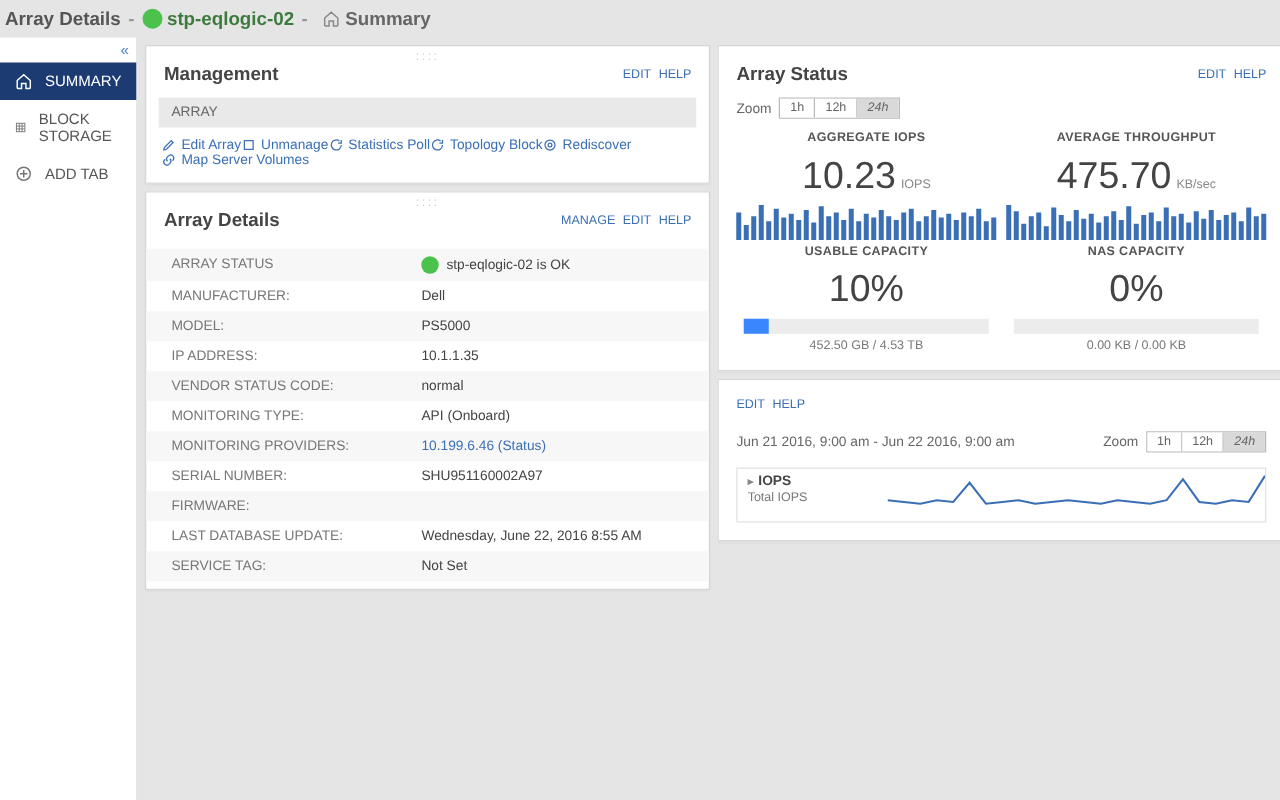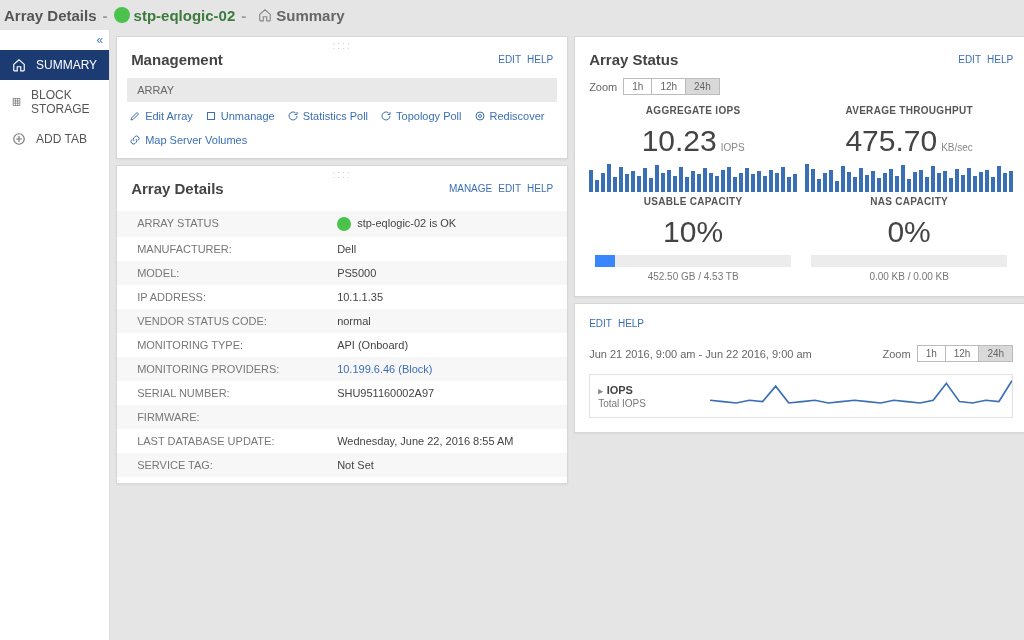--- a/index.html
+++ b/index.html
@@ -69,54 +69,54 @@
   }
   .panel-head h3 { font-size:15px; font-weight:600; color:#444; }
   .panel-links { display:flex; gap:6px; font-size:10px; }
   .panel-links span { color:#3b6fb5; cursor:pointer; }
   
   .mgmt-body { padding:0 10px 12px 10px; }
   .mgmt-header {
     background:#e9e9e9; padding:6px 10px; font-size:11px; color:#666;
   }
   .mgmt-actions {
-    display:flex; flex-wrap:wrap; gap:12px; padding:8px 2px 0 2px; font-size:11px;
+    display:flex; flex-wrap:wrap; padding:8px 2px 0 2px; font-size:11px;
   }
   .mgmt-actions .act { display:flex; align-items:center; gap:4px; color:#3b6fb5; cursor:pointer;}
   .mgmt-actions svg { width:12px; height:12px; }
   
   .details-body { padding:4px 0 6px 0; }
   .drow {
     display:flex; padding:6px 20px; font-size:11px;
   }
   .drow:nth-child(odd){ background:#f7f7f7; }
   .dlabel { width:200px; color:#777; }
   .dval { color:#444; }
   .dval.link { color:#3b6fb5; cursor:pointer; }
   .status-green-sm { display:inline-block; width:14px; height:14px; background:#4bc24b; border-radius:50%; margin-right:6px; vertical-align:middle;}
   
   .zoom-row { display:flex; align-items:center; gap:6px; font-size:11px; color:#666; padding:0 14px 4px 14px;}
   .seg { display:flex; border:1px solid #bbb; }
   .seg span { padding:2px 8px; font-size:10px; background:#fff; cursor:pointer; border-right:1px solid #bbb;}
   .seg span:last-child{ border-right:none;}
-  .seg span.on { background:#d9d9d9; }
+  .seg span.on { background:#d9d9d9;font-style:italic; }
   .status-grid { display:grid; grid-template-columns:1fr 1fr; padding:6px 14px 14px 14px; gap:4px 8px;}
   .stat { text-align:center; }
   .stat .lbl { font-size:10px; font-weight:700; color:#555; letter-spacing:.3px;}
   .stat .big { font-size:30px; color:#444; font-weight:400; margin-top:8px;}
   .stat .unit { font-size:10px; color:#888; margin-left:4px; }
   .spark { height:28px; display:flex; align-items:flex-end; justify-content:center; gap:2px; margin-top:6px;}
   .spark i { display:block; width:4px; background:#3b6fb5;}
   .cap-bar { height:12px; background:#ececec; margin:6px 6px 4px 6px; position:relative;}
   .cap-bar .fill { position:absolute; left:0; top:0; bottom:0; background:#3a86ff; }
   .cap-sub { font-size:10px; color:#777; text-align:center;}
   
   .perf-range { display:flex; justify-content:space-between; align-items:center; padding:6px 14px; font-size:11px; color:#666;}
   .perf-chart { margin:6px 14px 14px 14px; border:1px solid #e2e2e2; height:44px; display:flex;}
-  .perf-lbls { width:120px; display:flex; flex-direction:column; justify-content:center; padding:4px 8px; font-size:10px; color:#555;}
+  .perf-lbls { width:120px; display:flex; flex-direction:column; padding:4px 8px; font-size:10px; color:#555;}
   .perf-lbls .metric { font-size:11px; font-weight:700; color:#444; margin-bottom:2px;}
   .perf-lbls .series { color:#777;}
   .perf-svg { flex:1; }
   .tri { color:#888; margin-right:4px; font-size:9px;}
 </style>
 </head>
 <body>
 
 <div class="crumb">
   <span>Array Details</span>
@@ -186,21 +186,21 @@
             <div class="act">
               <svg viewBox="0 0 24 24" fill="none" stroke="#3b6fb5" stroke-width="2">
                   <path d="M20 12a8 8 0 1 1-3-6.3M20 4v5h-5"></path>
                 </svg>
               <span>Statistics Poll</span>
             </div>
             <div class="act">
               <svg viewBox="0 0 24 24" fill="none" stroke="#3b6fb5" stroke-width="2">
                   <path d="M20 12a8 8 0 1 1-3-6.3M20 4v5h-5"></path>
                 </svg>
-              <span>Topology Poll</span>
+              <span>Topology Block</span>
             </div>
             <div class="act">
               <svg viewBox="0 0 24 24" fill="none" stroke="#3b6fb5" stroke-width="2">
                   <circle cx="12" cy="12" r="8"></circle>
                   <circle cx="12" cy="12" r="3"></circle>
                 </svg>
               <span>Rediscover</span>
             </div>
             <div class="act">
               <svg viewBox="0 0 24 24" fill="none" stroke="#3b6fb5" stroke-width="2">
@@ -242,21 +242,21 @@
           <div class="drow">
               <span class="dlabel">VENDOR STATUS CODE:</span>
               <span class="dval">normal</span>
             </div>
           <div class="drow">
               <span class="dlabel">MONITORING TYPE:</span>
               <span class="dval">API (Onboard)</span>
             </div>
           <div class="drow">
               <span class="dlabel">MONITORING PROVIDERS:</span>
-              <span class="dval link">10.199.6.46 (Block)</span>
+              <span class="dval link">10.199.6.46 (Status)</span>
             </div>
           <div class="drow">
               <span class="dlabel">SERIAL NUMBER:</span>
               <span class="dval">SHU951160002A97</span>
             </div>
           <div class="drow">
               <span class="dlabel">FIRMWARE:</span>
               <span class="dval"></span>
             </div>
           <div class="drow">

